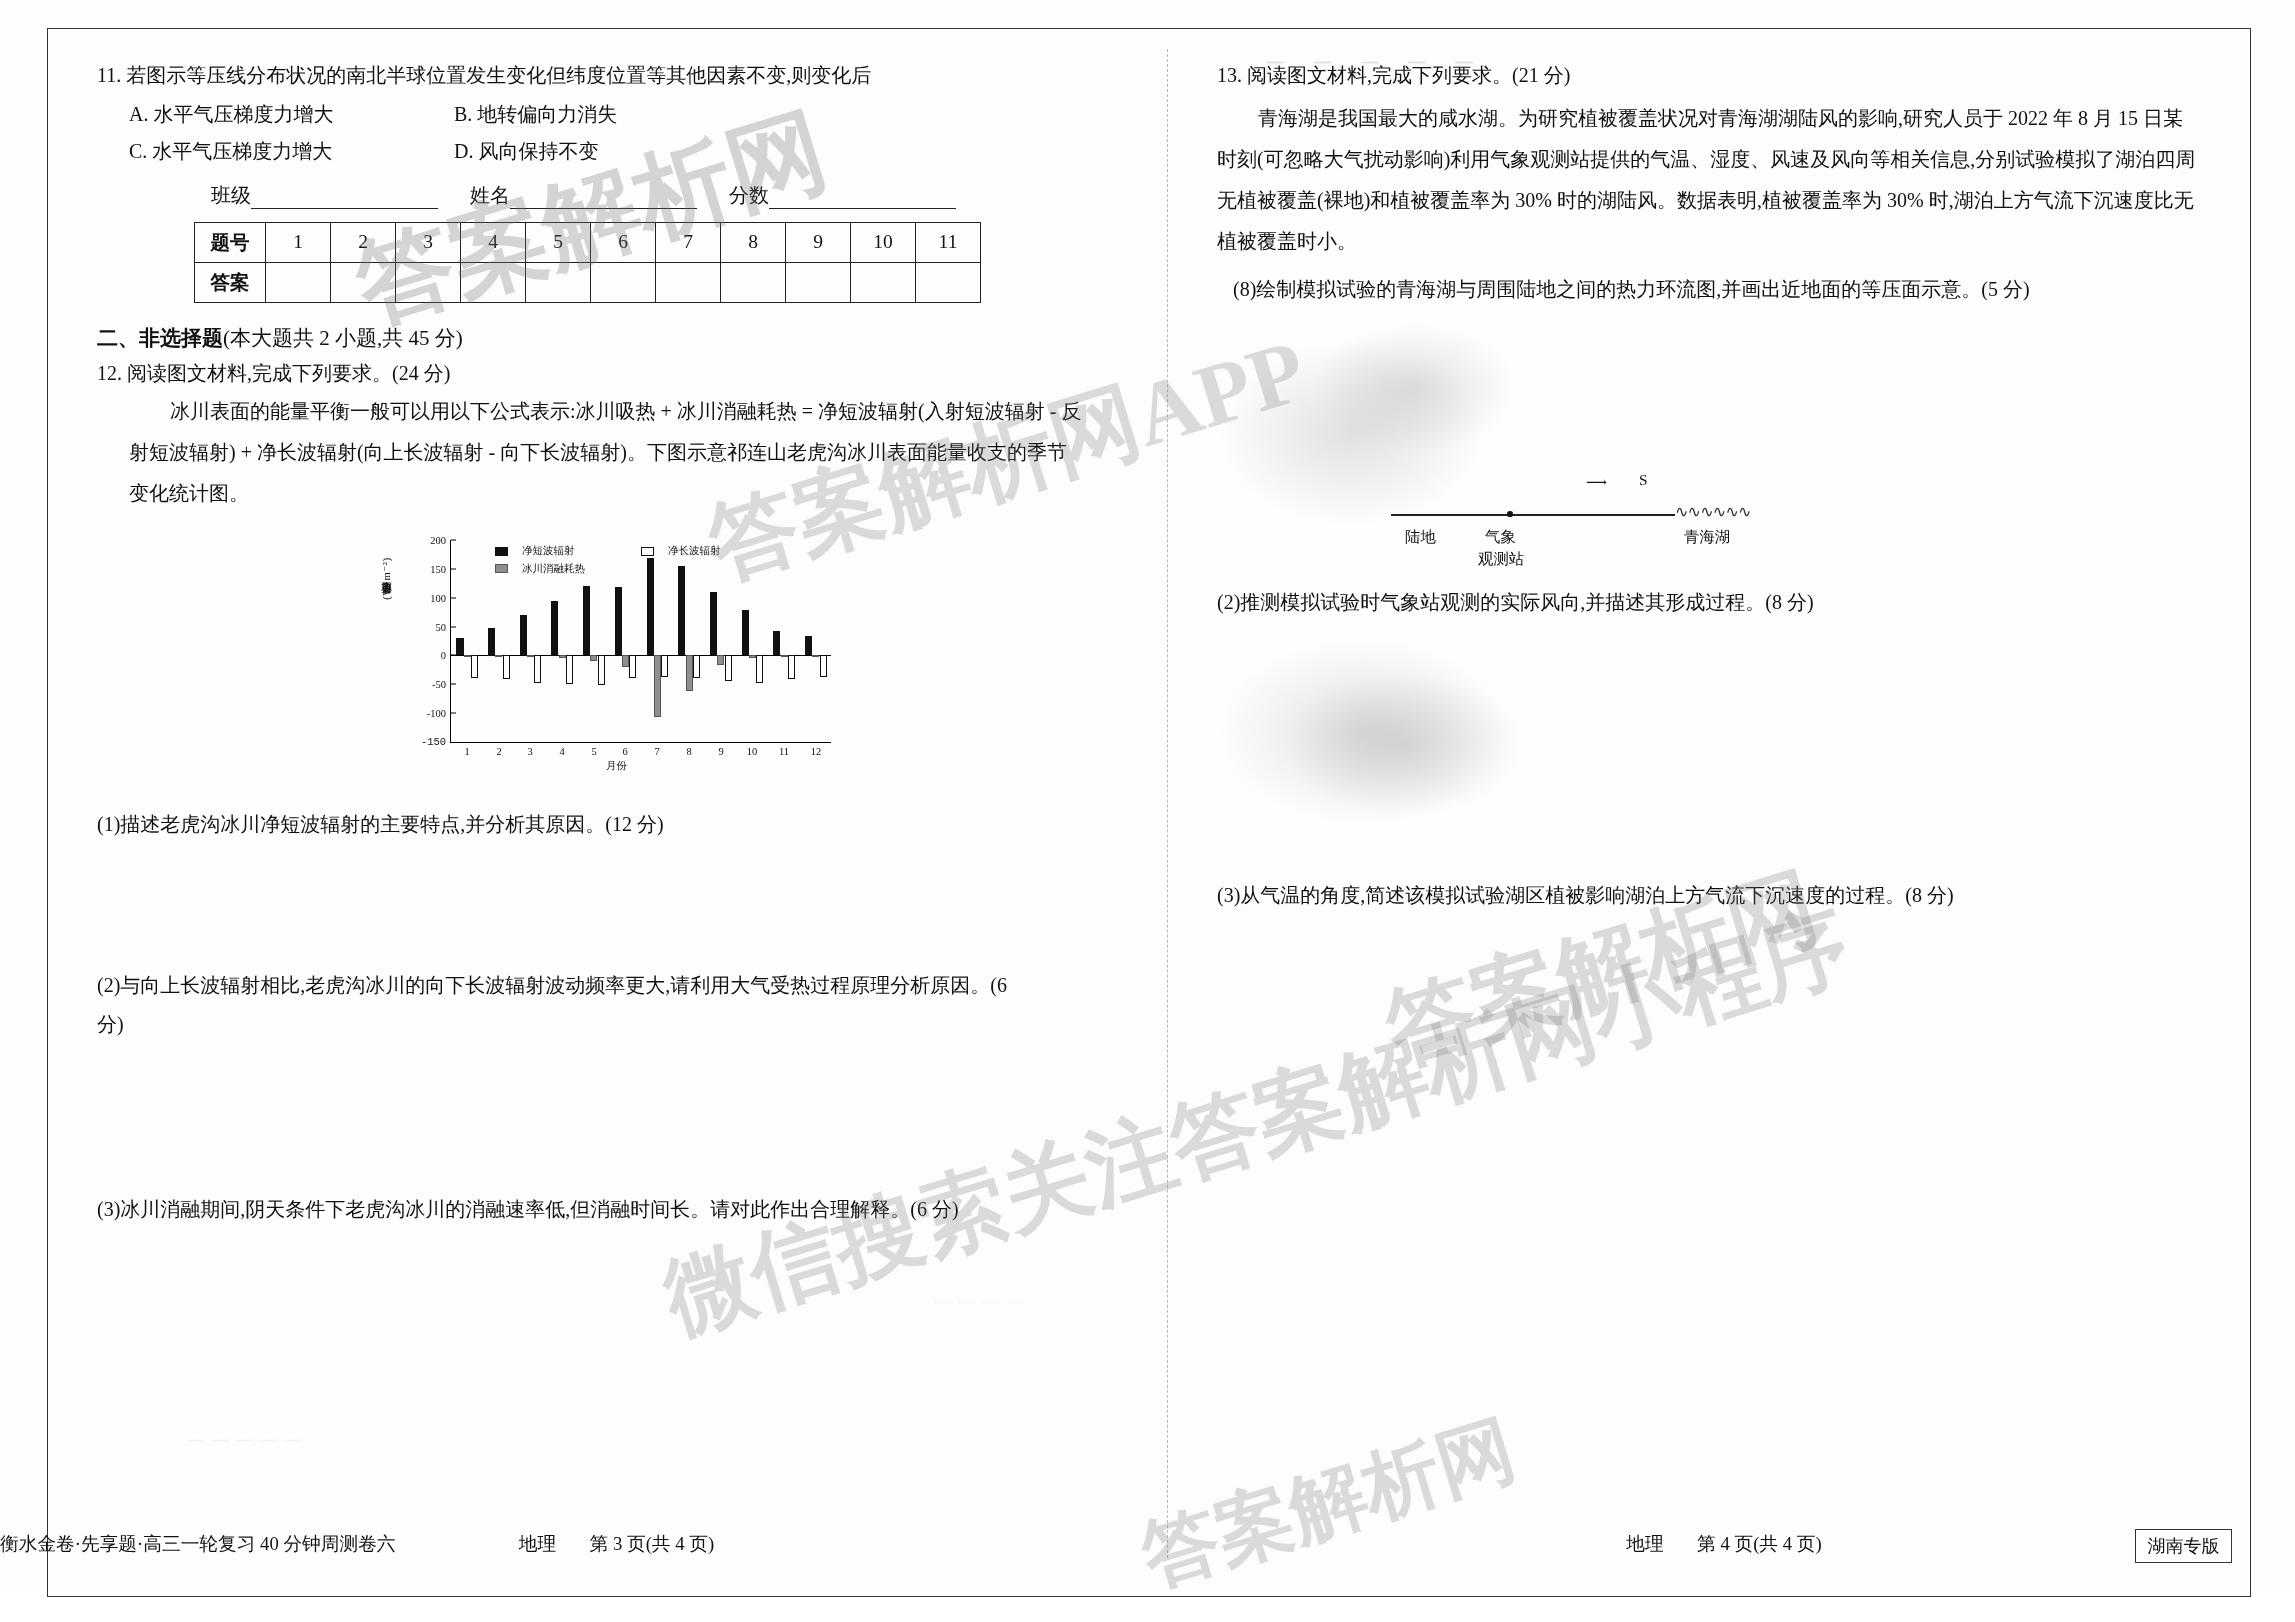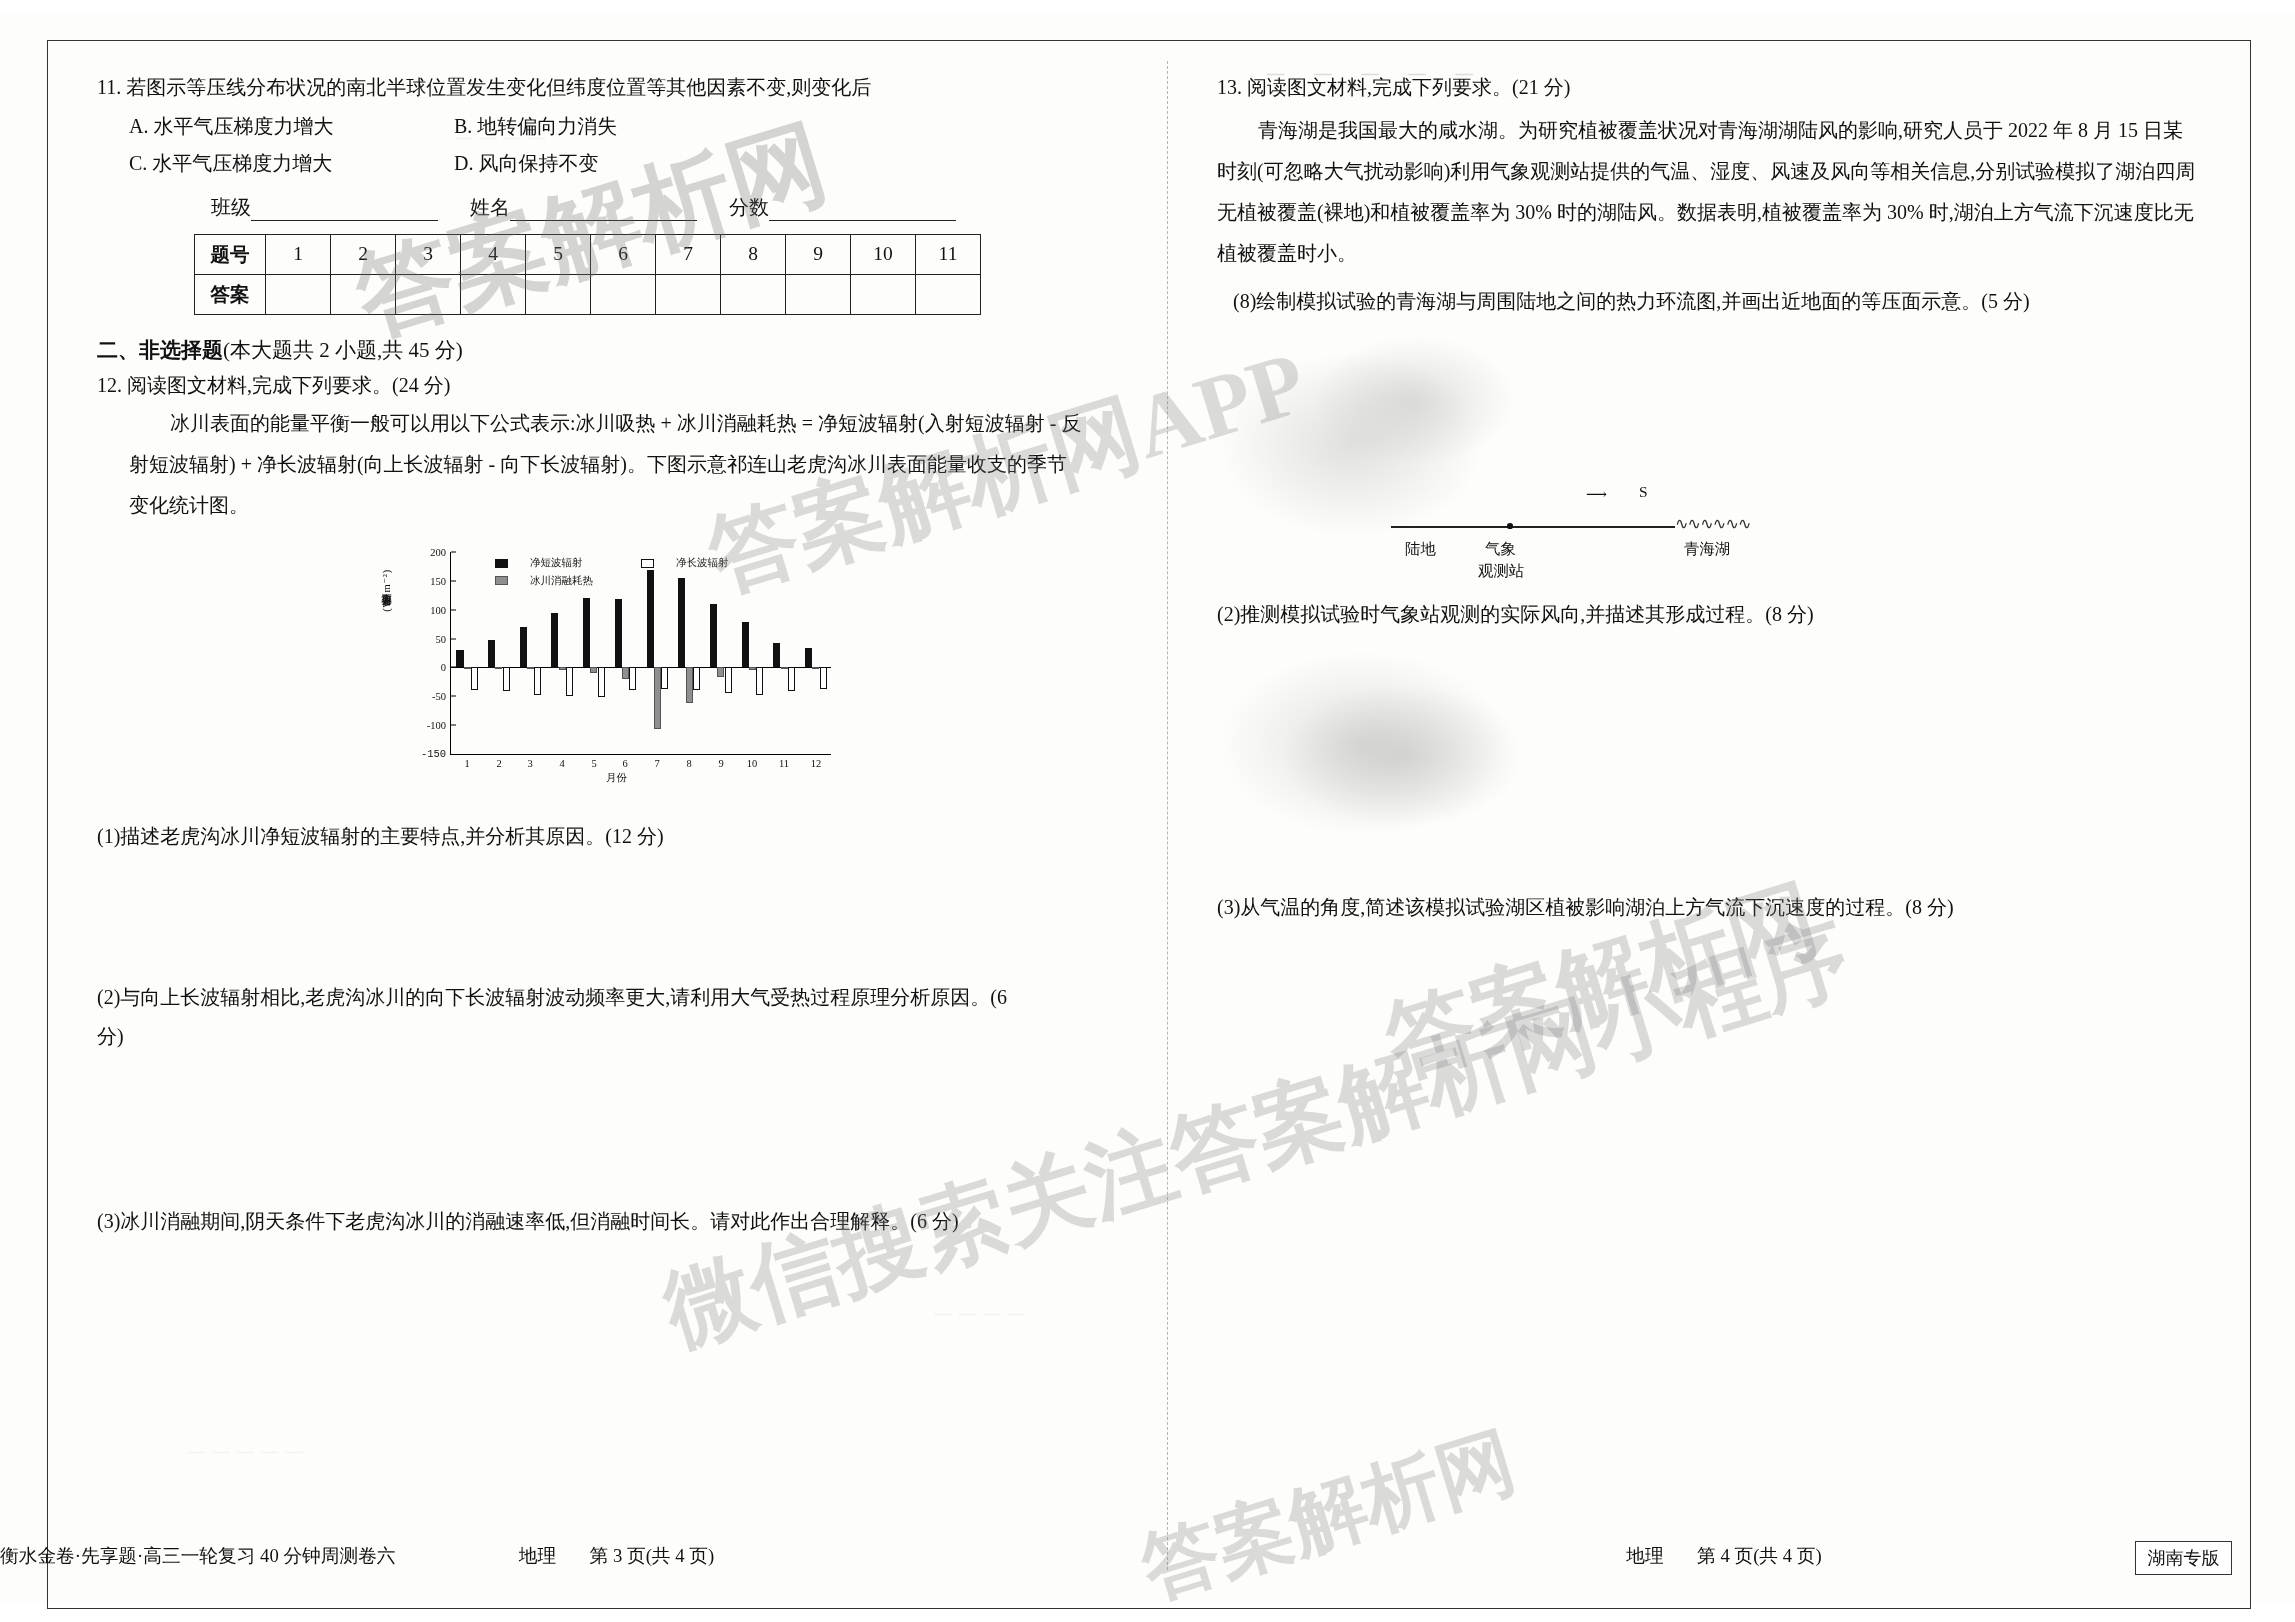--- a/index.html
+++ b/index.html
@@ -14,21 +14,20 @@
     font-family: "Liberation Serif", "DejaVu Serif", serif;
     color: #111;
     overflow: hidden;
   }
   .page {
     position: absolute;
     left: 0; top: 0;
     width: 2295px;
     height: 1591px;
     background: #fdfdfb;
-    margin-top: 12px;
   }
   
   .frame {
     position: absolute;
     left: 47px; top: 28px;
     width: 2204px;
     height: 1569px;
     border: 1.6px solid #333;
     box-sizing: border-box;
   }
@@ -196,21 +195,21 @@
     transform: translateX(-50%);
     font-size: 10.5px;
   }
   .legend {
     position: absolute;
     left: 122px;
     top: 18px;
     font-size: 10.5px;
     line-height: 16px;
   }
-  .legend-row { display: flex; align-items: center; gap: 22px; }
+  .legend-row { display: flex; align-items: center; gap: 14px; }
   .legend-row + .legend-row { margin-top: 1.6px; }
   .swatch {
     width: 13px; height: 9px;
     display: inline-block;
     box-sizing: border-box;
   }
   .swatch.nsw { background: #111; border: 0.8px solid #111; }
   .swatch.melt { background: #8f8f8f; border: 0.8px solid #555; }
   .swatch.nlw { background: #fff; border: 0.8px solid #111; }
   

